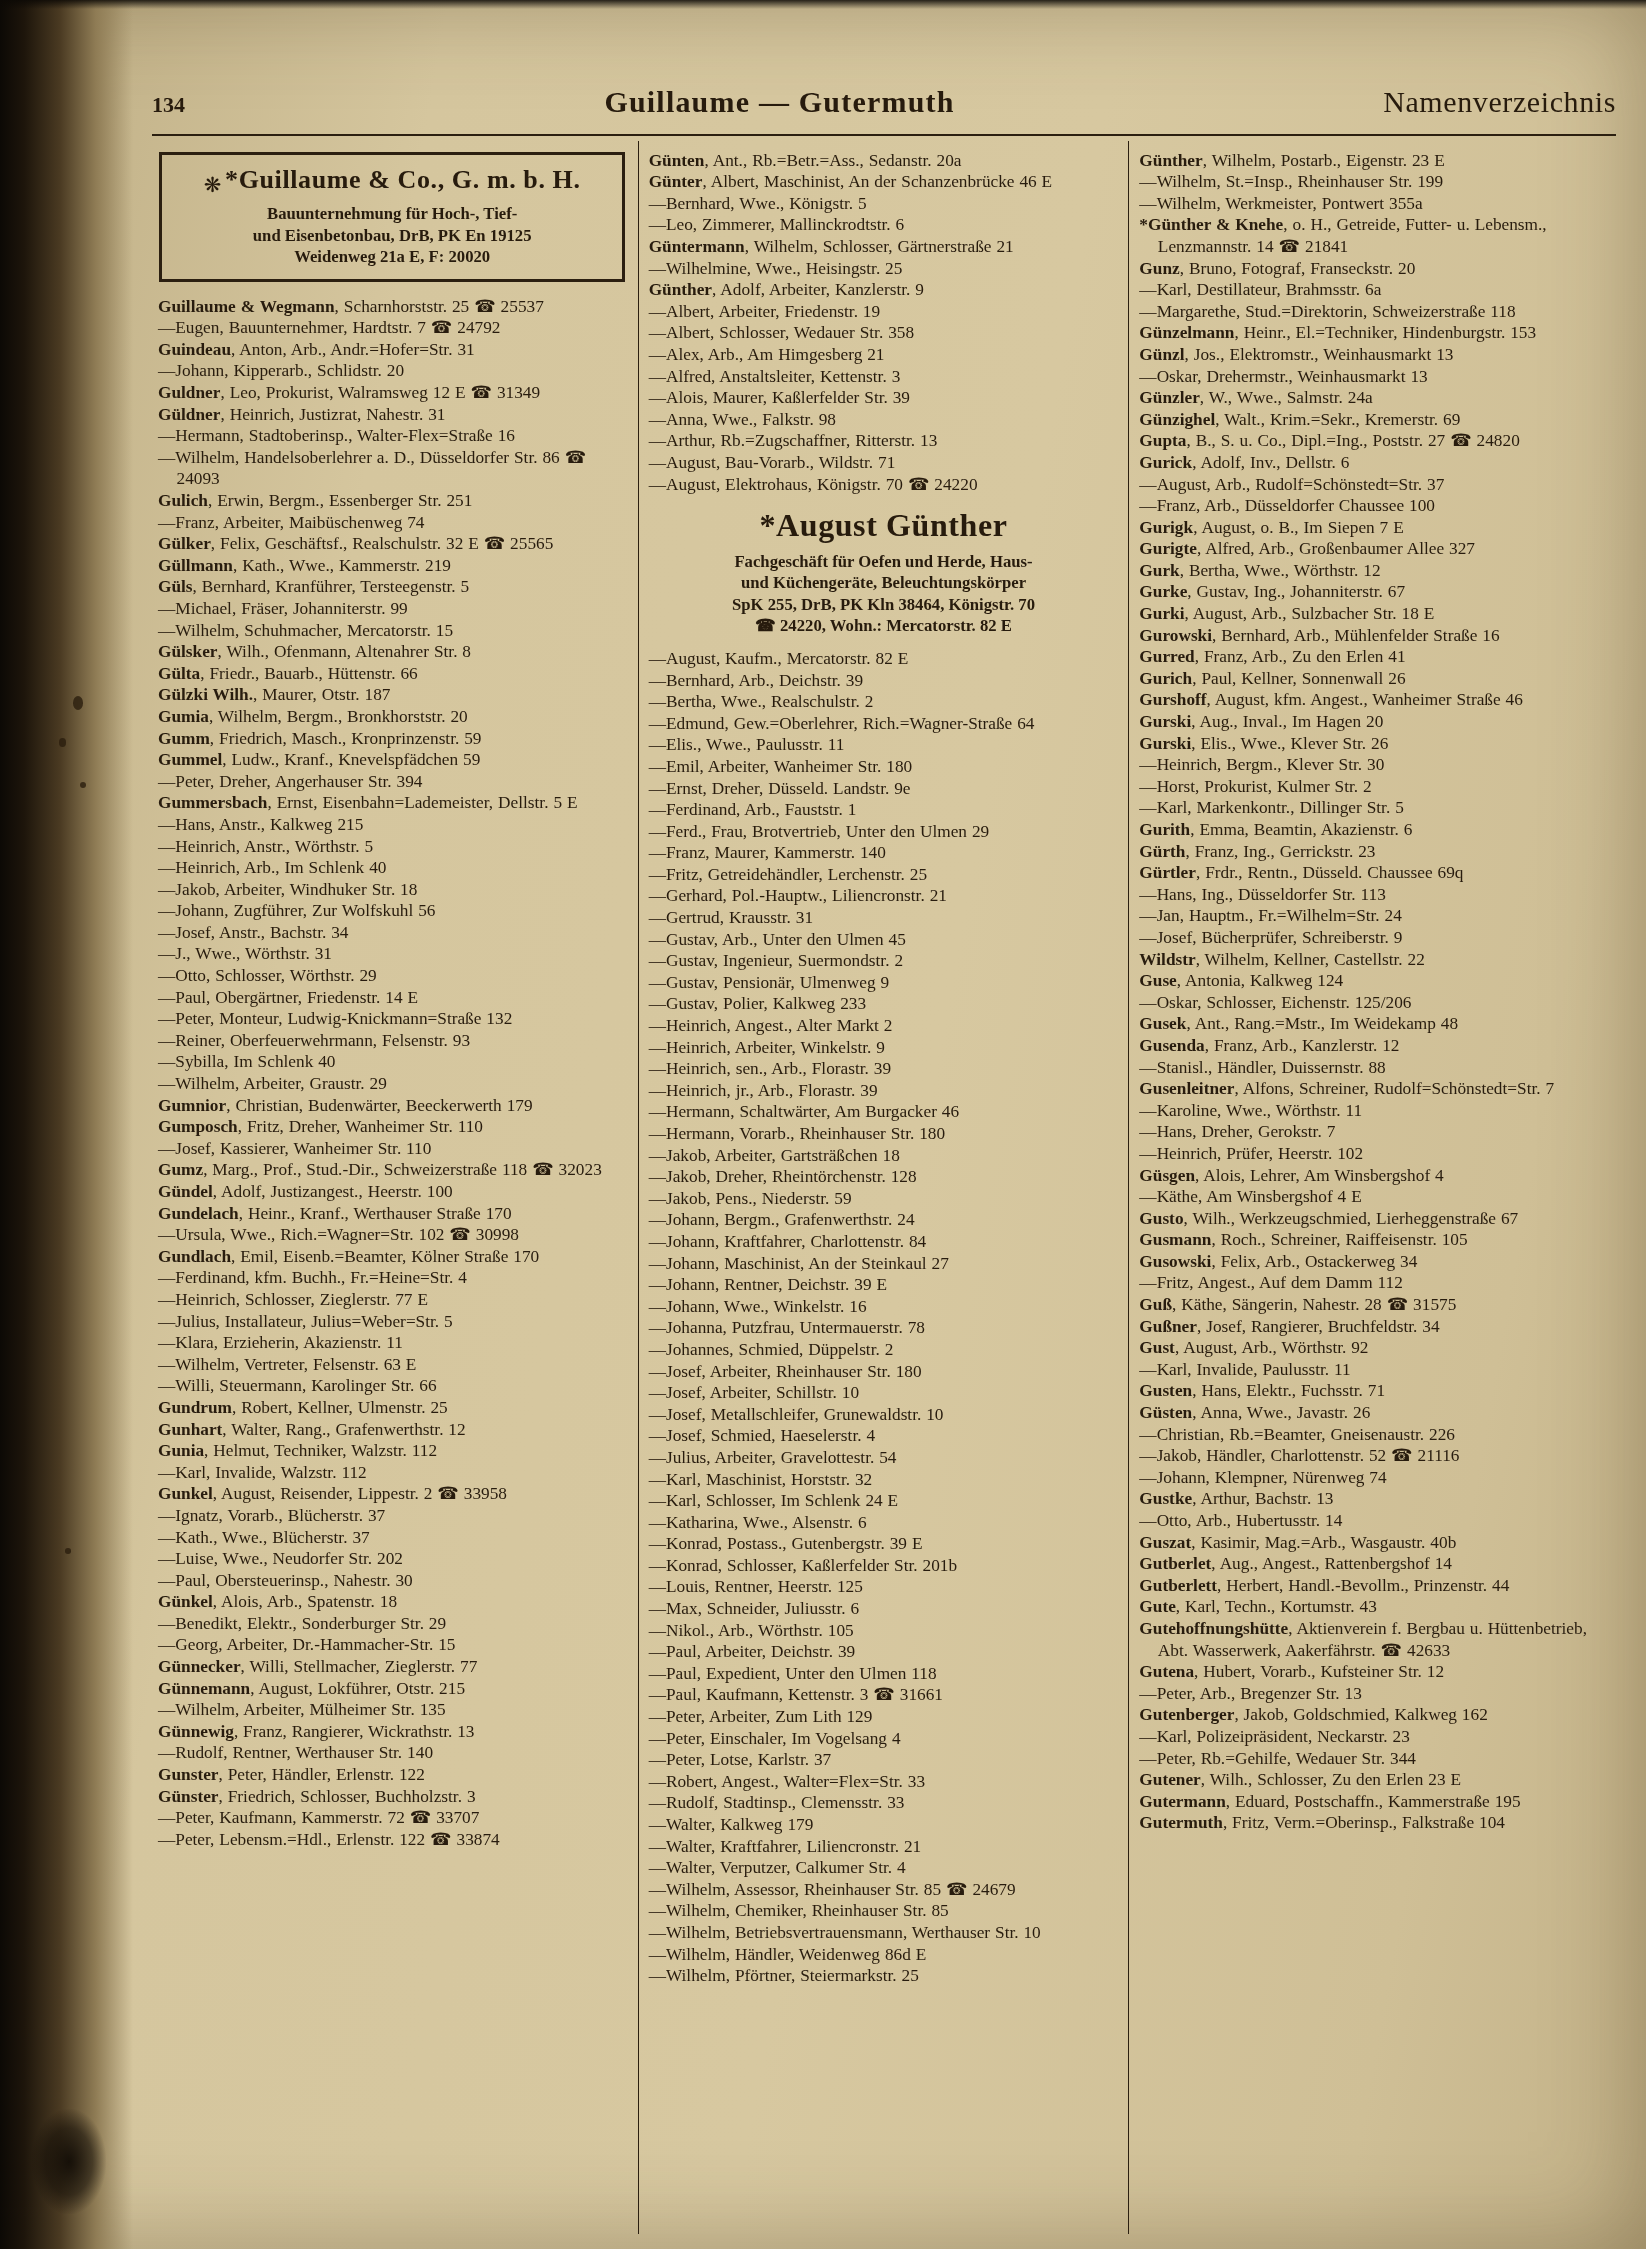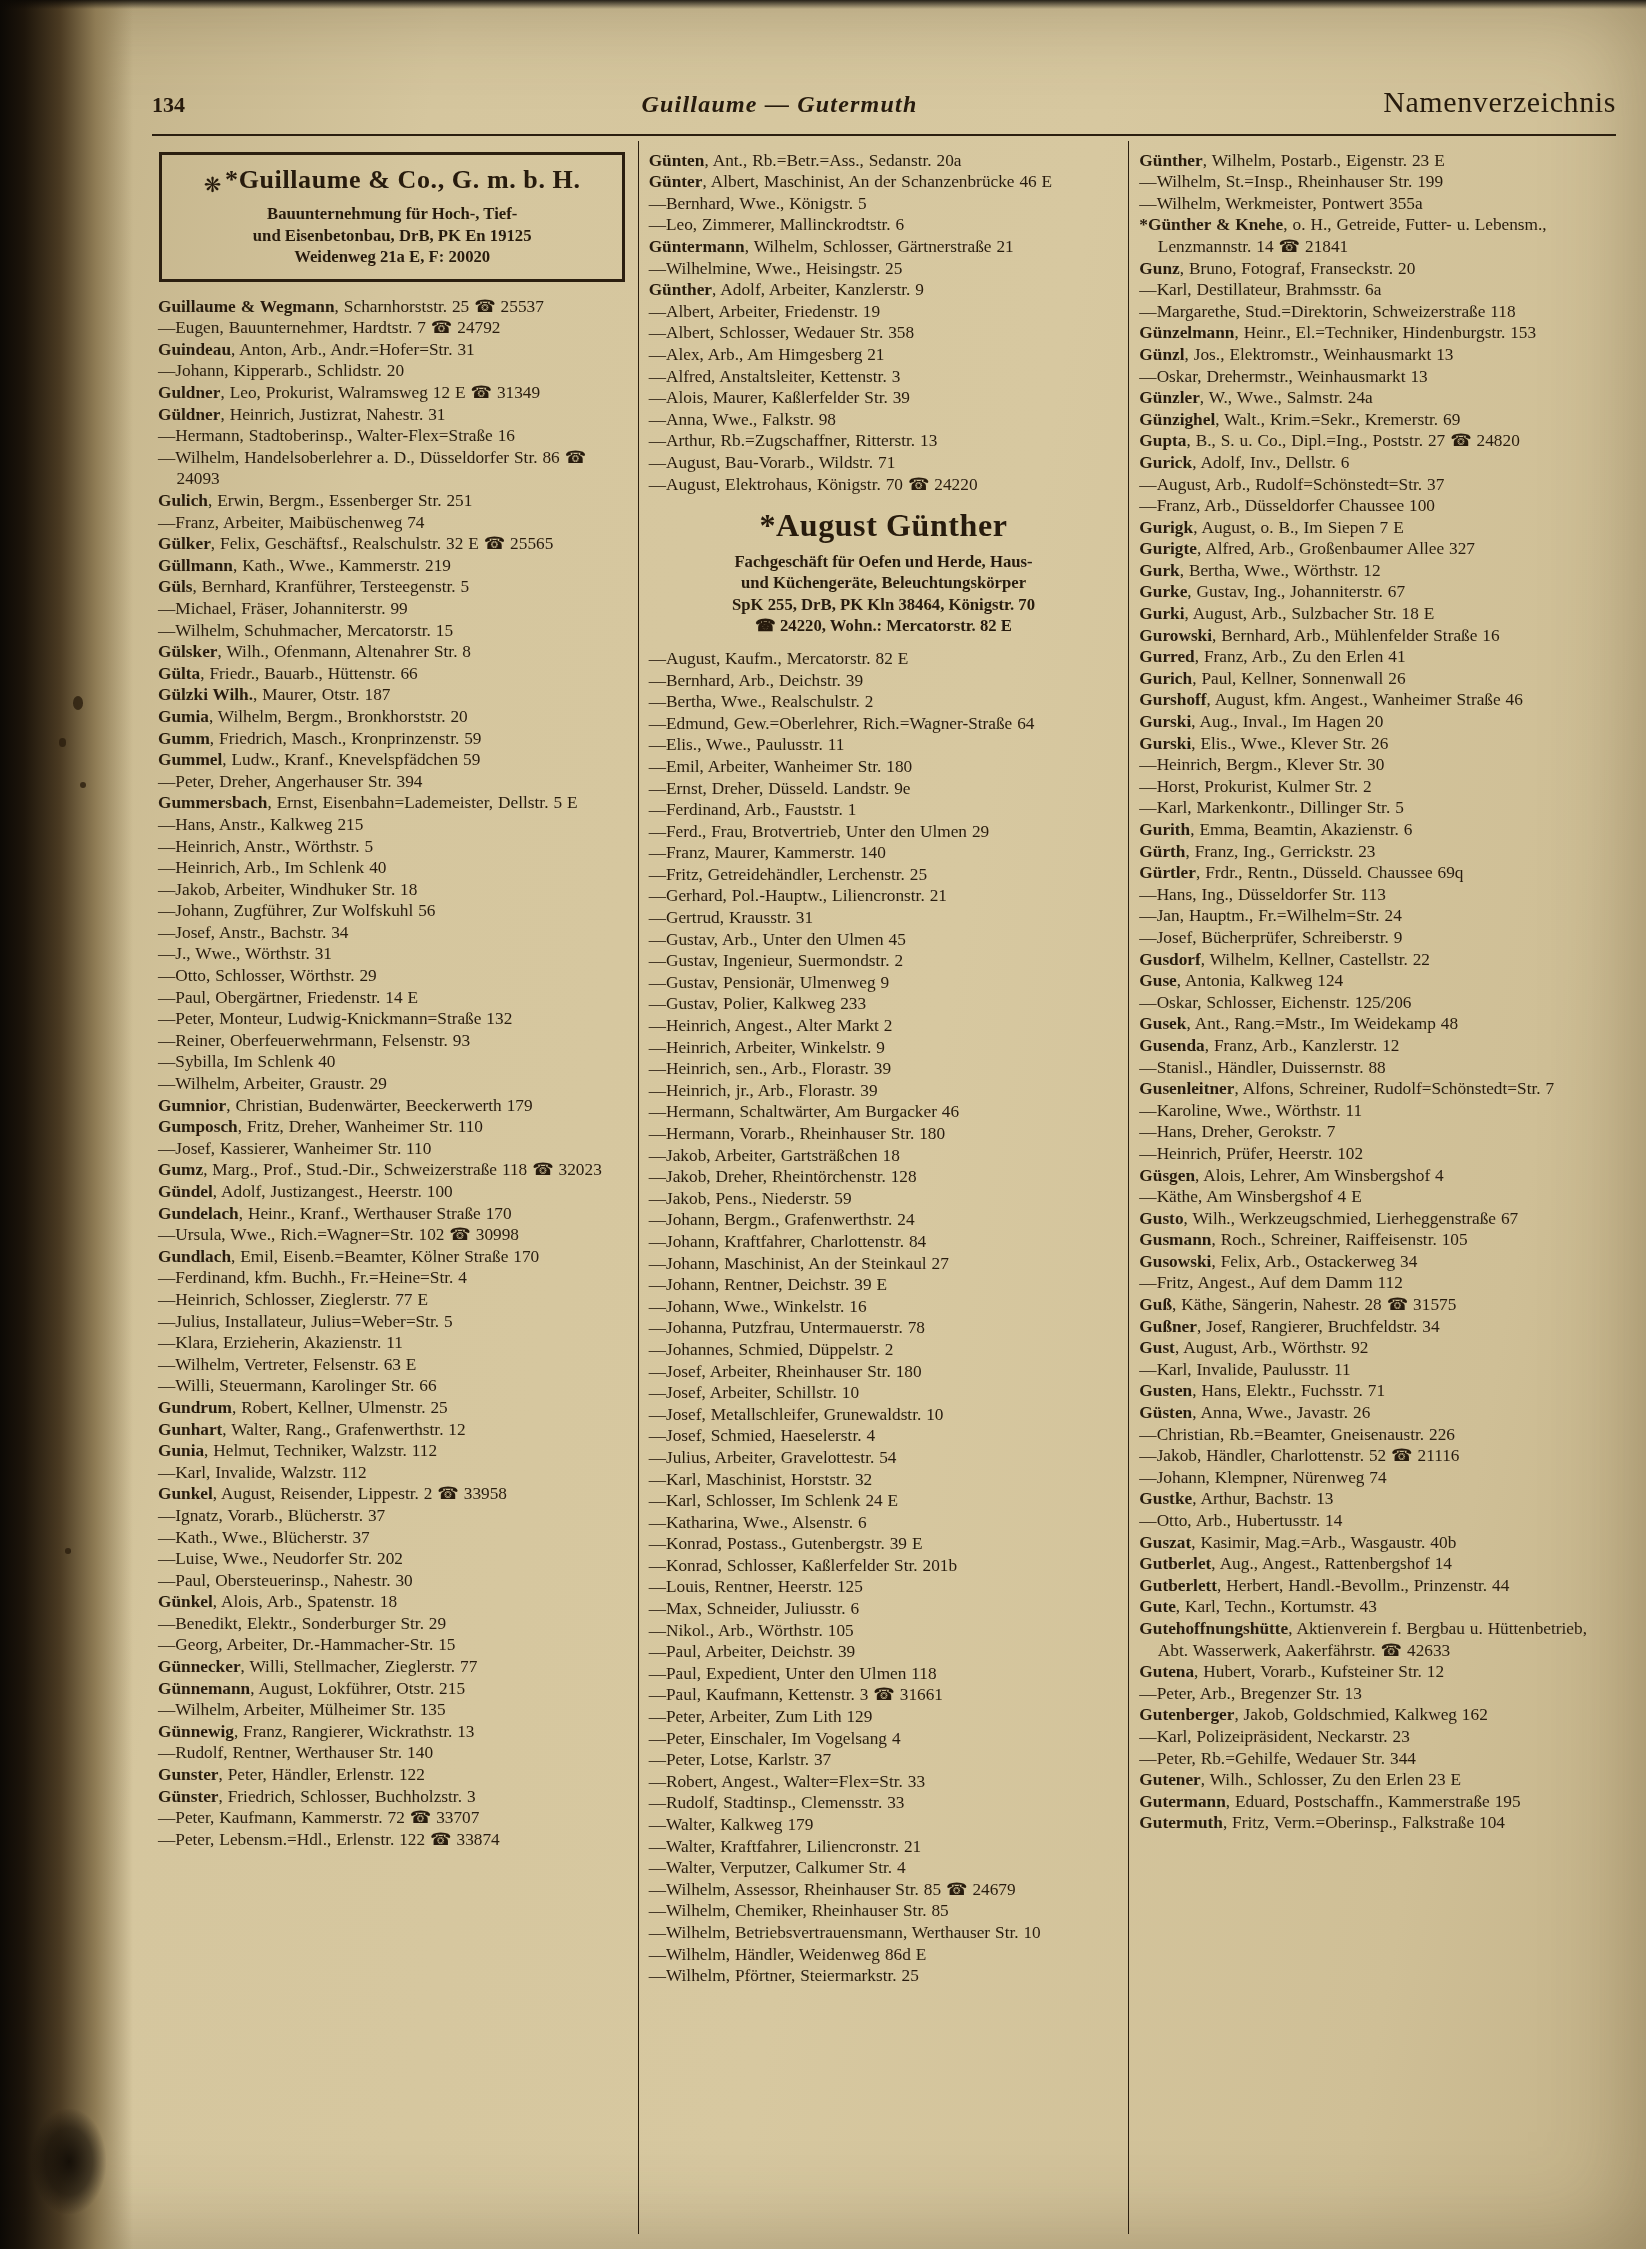--- a/index.html
+++ b/index.html
@@ -35,21 +35,21 @@
   .speck.s3 { left:80px; top:782px; width:6.2px; height:6.2px; }
   .speck.s4 { left:65px; top:1548px; width:5.6px;  height:5.6px;  }
 
   .header {
     position:absolute; left:152px; right:30px; top:85px;
     display:flex; align-items:baseline;
     border-bottom:2.5px solid #2b1f10;
     padding-bottom:15px;
   }
   .pagenum  { font-size:22px; font-weight:bold; width:136px; }
-  .htitle   { font-size:24px; font-weight:bold; flex:1; text-align:center; letter-spacing:1.2px;font-style:italic; }
+  .htitle   { font-size:30px; font-weight:bold; flex:1; text-align:center; letter-spacing:1.2px; }
   .hlabel   { font-size:30px; font-weight:normal; width:345px; text-align:right; letter-spacing:0.6px; }
 
   .columns {
     position:absolute; left:148px; right:27px; top:141px; bottom:16px;
     display:flex;
   }
   .col {
     flex:1; min-width:0;
     padding:8.6px 10px 0 10px;
     overflow:hidden;
@@ -300,21 +300,21 @@
           <p class="entry"><span class="hw">Gurski</span>, Elis., Wwe., Klever Str. 26</p>
           <p class="entry">—Heinrich, Bergm., Klever Str. 30</p>
           <p class="entry">—Horst, Prokurist, Kulmer Str. 2</p>
           <p class="entry">—Karl, Markenkontr., Dillinger Str. 5</p>
           <p class="entry"><span class="hw">Gurith</span>, Emma, Beamtin, Akazienstr. 6</p>
           <p class="entry"><span class="hw">Gürth</span>, Franz, Ing., Gerrickstr. 23</p>
           <p class="entry"><span class="hw">Gürtler</span>, Frdr., Rentn., Düsseld. Chaussee 69q</p>
           <p class="entry">—Hans, Ing., Düsseldorfer Str. 113</p>
           <p class="entry">—Jan, Hauptm., Fr.=Wilhelm=Str. 24</p>
           <p class="entry">—Josef, Bücherprüfer, Schreiberstr. 9</p>
-          <p class="entry"><span class="hw">Gusdorf</span>, Wilhelm, Kellner, Castellstr. 22</p>
+          <p class="entry"><span class="hw">Wildstr</span>, Wilhelm, Kellner, Castellstr. 22</p>
           <p class="entry"><span class="hw">Guse</span>, Antonia, Kalkweg 124</p>
           <p class="entry">—Oskar, Schlosser, Eichenstr. 125/206</p>
           <p class="entry"><span class="hw">Gusek</span>, Ant., Rang.=Mstr., Im Weidekamp 48</p>
           <p class="entry"><span class="hw">Gusenda</span>, Franz, Arb., Kanzlerstr. 12</p>
           <p class="entry">—Stanisl., Händler, Duissernstr. 88</p>
           <p class="entry"><span class="hw">Gusenleitner</span>, Alfons, Schreiner, Rudolf=Schönstedt=Str. 7</p>
           <p class="entry">—Karoline, Wwe., Wörthstr. 11</p>
           <p class="entry">—Hans, Dreher, Gerokstr. 7</p>
           <p class="entry">—Heinrich, Prüfer, Heerstr. 102</p>
           <p class="entry"><span class="hw">Güsgen</span>, Alois, Lehrer, Am Winsbergshof 4</p>

